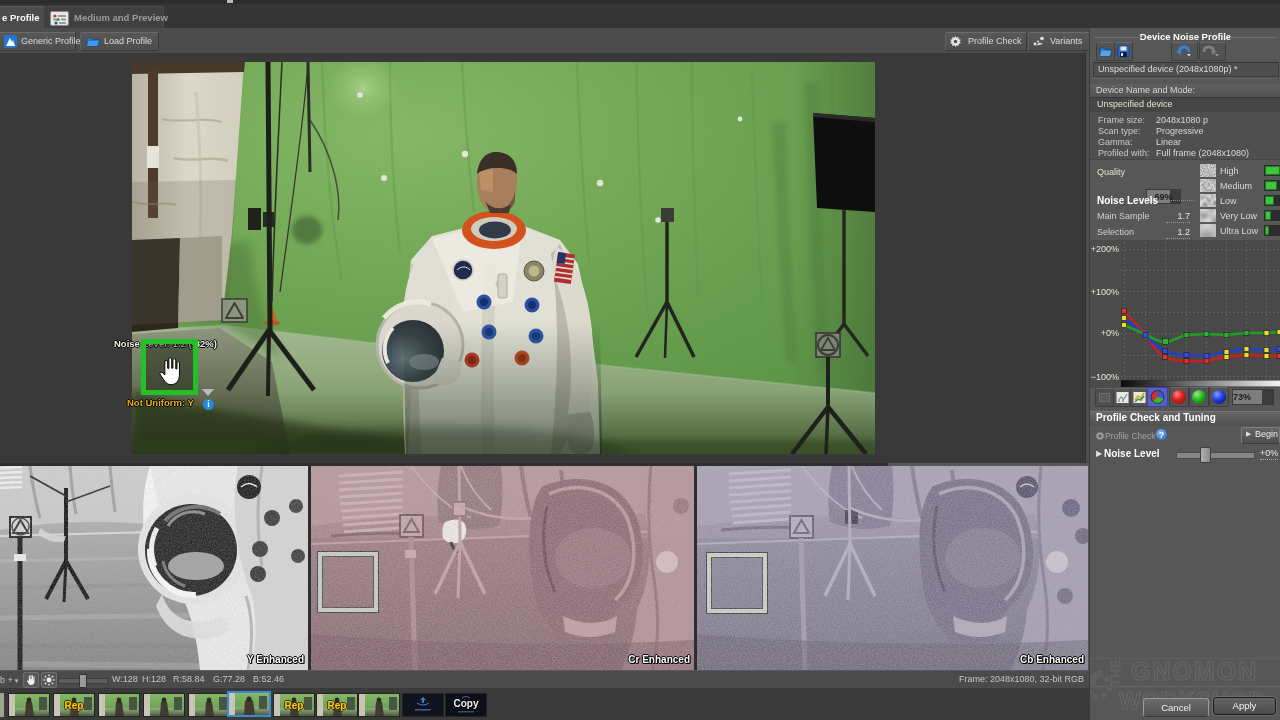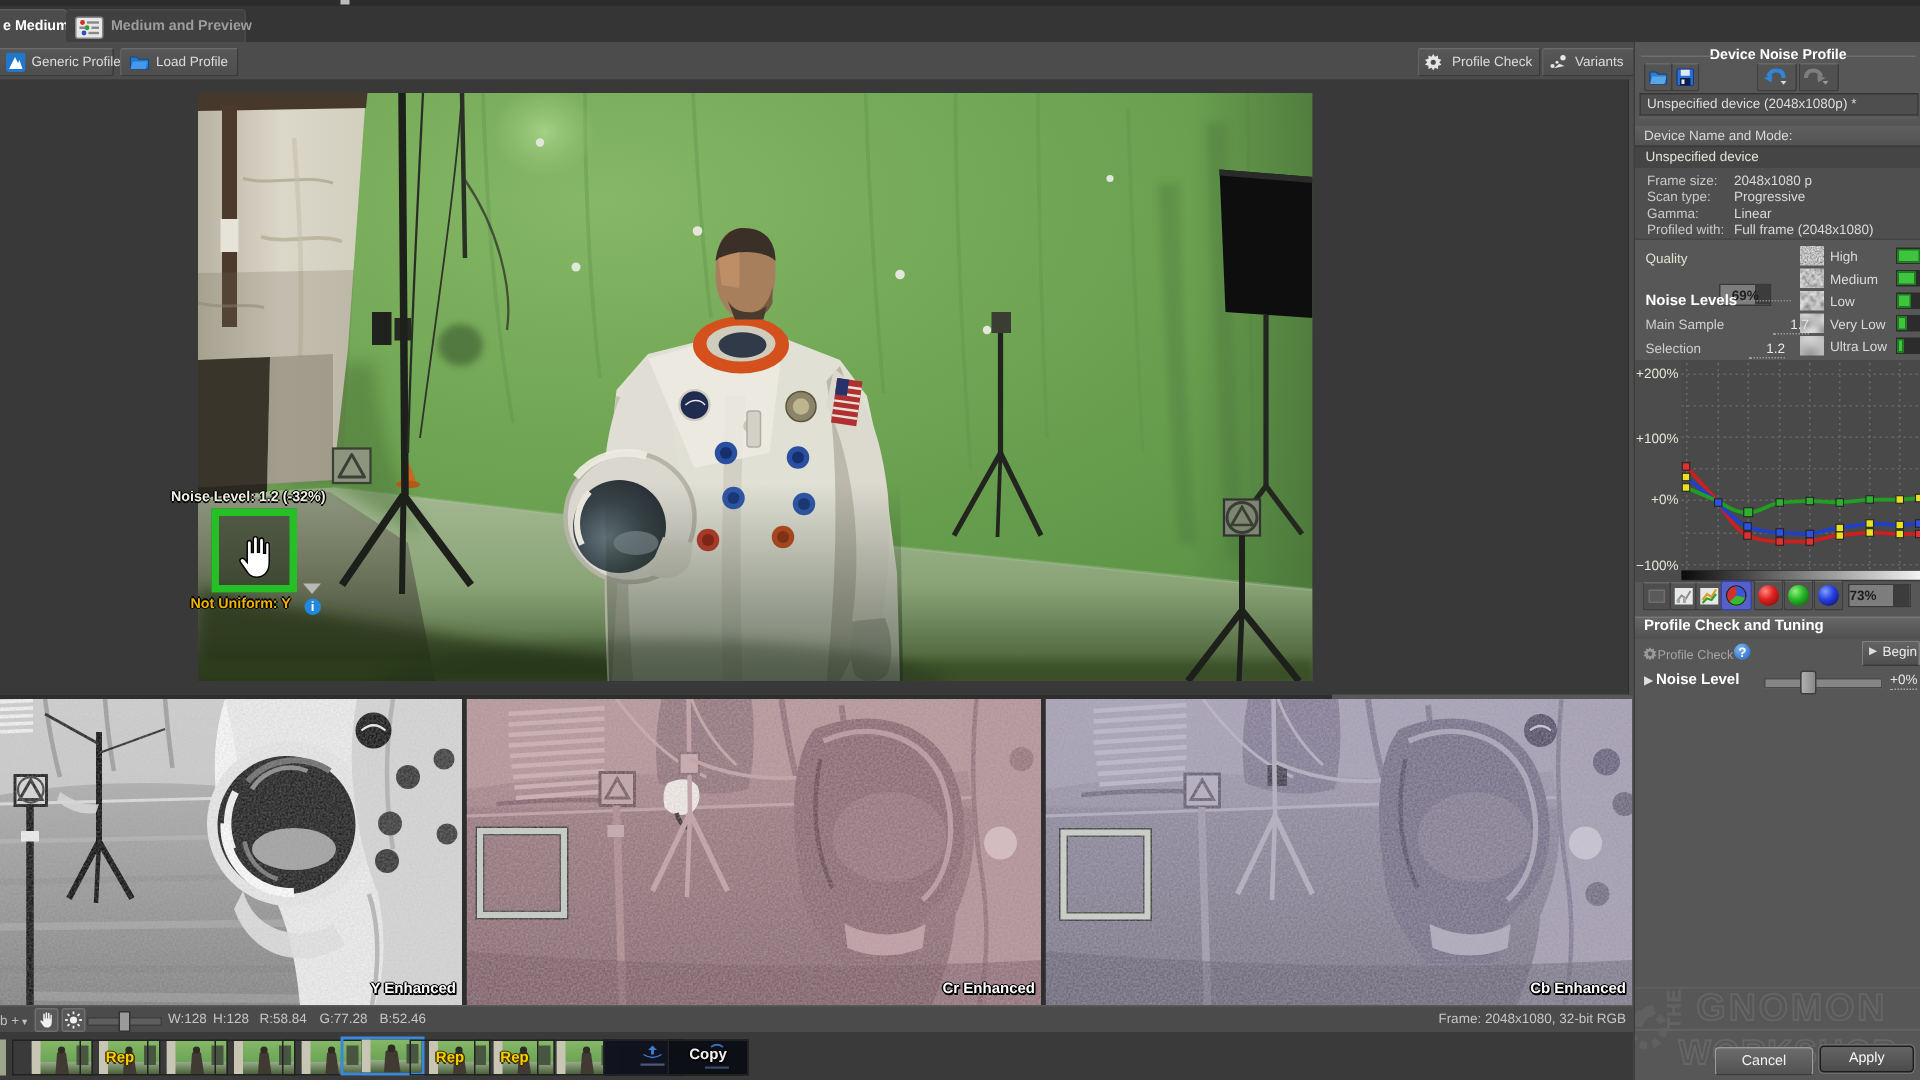--- a/index.html
+++ b/index.html
@@ -26,36 +26,36 @@
 #greenbox{position:absolute;left:141px;top:286px;width:47px;height:46px;border:5px solid #25c025;background:rgba(18,26,12,0.45);}
 #handcur{position:absolute;left:156px;top:302px;width:30px;height:33px;}
 
 #panels{left:0;top:463px;width:888px;height:207px;background:#2e2e2e;}
 .pan{position:absolute;top:3px;height:204px;overflow:hidden;}
 .panlabel{position:absolute;bottom:5px;right:4px;color:#fff;font-size:10px;font-weight:bold;text-shadow:-1px 0 #000,1px 0 #000,0 -1px #000,0 1px #000,1px 1px #000;}
 
 #statusbar{left:0;top:670px;width:1089px;height:18px;background:#4b4b4b;border-top:1px solid #5a5a5a;color:#c6c6c6;font-size:9px;}
 
 #filmstrip{left:0;top:688px;width:1089px;height:32px;background:#3a3a3a;}
-.thumb{position:absolute;top:5px;width:40px;height:22px;border:1px solid #222;padding-left:12px;}
+.thumb{position:absolute;top:5px;width:40px;height:22px;border:1px solid #222;}
 .rep{position:absolute;left:0;top:0;width:100%;height:100%;display:flex;align-items:center;justify-content:center;color:#f5d000;font-size:10px;font-weight:bold;text-shadow:-1px 0 #403000,1px 0 #403000,0 -1px #403000,0 1px #403000;}
 
 #rpanel{left:1089px;top:28px;width:191px;height:692px;background:#575757;border-left:1px solid #3c3c3c;color:#dddddd;font-size:9px;}
 .rp{position:absolute;}
 .sechead{font-weight:bold;color:#fff;font-size:10px;}
 .field{background:#4e4e4e;border:1px solid #3c3c3c;border-top-color:#343434;color:#ddd;}
 .ibtn{position:absolute;width:17px;height:17px;background:#545454;border:1px solid #3e3e3e;border-top-color:#686868;border-radius:2px;}
 </style></head>
 <body>
 <div id="app">
 
 <div id="tabbar" class="abs">
  <div class="topedge"></div>
  <div style="position:absolute;left:227px;top:0;width:6px;height:3px;background:#bbb;"></div>
- <div id="tab1" class="tab">e Medium</div>
+ <div id="tab1" class="tab">e Profile</div>
  <div id="tab2" class="tab">
    <div class="ticon"><svg width="17" height="13" viewBox="0 0 17 13">
      <circle cx="4" cy="3" r="1.6" fill="#d03020"></circle>
             <rect x="7" y="2.2" width="8" height="1.6" fill="#888"></rect>
      <circle cx="7" cy="6.5" r="1.6" fill="#30a030"></circle>
             <rect x="2" y="5.7" width="4" height="1.6" fill="#888"></rect>
             <rect x="10" y="5.7" width="5" height="1.6" fill="#888"></rect>
      <circle cx="5" cy="10" r="1.6" fill="#3050c0"></circle>
             <rect x="8" y="9.2" width="7" height="1.6" fill="#888"></rect>
    </svg></div>
@@ -300,21 +300,21 @@
               <circle cx="390" cy="296" r="4" fill="#903214"></circle>
     <circle cx="368" cy="222" r="4.5" fill="#c8c4b8"></circle>
    </g>
    <rect x="366" y="212" width="9" height="24" rx="2" fill="#d3d0c6" stroke="#b0ada2" stroke-width="1"></rect>
 
    <path d="M271 260 L 468 260 L 470 392 L 274 392 Z" fill="url(#suitShade)"></path>
   </g>
   <ellipse cx="310" cy="398" rx="190" ry="34" fill="#1f2c16" opacity="0.35" filter="url(#soft)"></ellipse>
  </svg>
  </div>
- <div class="ovtext" style="left:114px;top:273px;">Noise Level: 1.2 (-32%)</div>
+ <div class="ovtext" style="left:114px;top:285px;">Noise Level: 1.2 (-32%)</div>
  <div id="greenbox"></div>
  <div id="handcur"><svg width="30" height="33" viewBox="0 0 17 18">
 <path d="M5.0 8.4 L5.0 3.6 Q5.0 2.7 5.8 2.7 Q6.6 2.7 6.6 3.6 L6.6 7.2 L7.3 7.2 L7.3 2.1 Q7.3 1.2 8.1 1.2 Q8.9 1.2 8.9 2.1 L8.9 7.1 L9.6 7.1 L9.6 2.6 Q9.6 1.7 10.4 1.7 Q11.2 1.7 11.2 2.6 L11.2 7.5 L11.9 7.5 L11.9 4.2 Q11.9 3.4 12.6 3.4 Q13.3 3.4 13.3 4.2 L13.3 11.0 Q13.3 13.8 11.8 15.2 Q10.4 16.5 8.5 16.5 Q6.6 16.5 5.4 15.1 L2.5 11.0 Q1.9 10.1 2.6 9.6 Q3.3 9.1 4.0 9.8 L5.0 11.0 Z" fill="#ffffff" stroke="#000" stroke-width="0.55"></path>
         </svg></div>
  <div style="position:absolute;left:202px;top:336px;width:0;height:0;border-left:6px solid transparent;border-right:6px solid transparent;border-top:7px solid #b8b8b8;"></div>
  <div class="ovtext" style="left:127px;top:344px;color:#f0b400;">Not Uniform: Y</div>
  <div style="position:absolute;left:203px;top:346px;width:11px;height:11px;border-radius:50%;background:#2288dd;color:#fff;font-size:9px;font-weight:bold;text-align:center;line-height:11px;">i</div>
 </div>
 
 <div id="panels" class="abs">
@@ -769,21 +769,21 @@
  <div class="rp" style="left:174px;top:182px;width:17px;height:11px;background:#2c2c2c;">
         <div style="position:absolute;left:1px;top:1px;width:6px;height:9px;background:#3ec43e;border:1px solid #1e7a1e;box-sizing:border-box;"></div>
       </div>
  <div class="rp" style="left:174px;top:197px;width:17px;height:11px;background:#2c2c2c;">
         <div style="position:absolute;left:1px;top:1px;width:4px;height:9px;background:#3ec43e;border:1px solid #1e7a1e;box-sizing:border-box;"></div>
       </div>
 
  <div class="rp sechead" style="left:7px;top:167px;font-size:10px;">Noise Levels</div>
  <div class="rp" style="left:72px;top:172px;width:32px;height:1px;border-top:1px dotted #8a8a8a;"></div>
  <div class="rp" style="left:7px;top:183px;color:#cfcfcf;">Main Sample</div>
-      <div class="rp" style="left:92px;top:183px;width:24px;text-align:right;color:#e8e8e8;border-bottom:1px dotted #9a9a9a;padding-bottom:1px;">1.7</div>
+      <div class="rp" style="left:76px;top:183px;width:24px;text-align:right;color:#e8e8e8;border-bottom:1px dotted #9a9a9a;padding-bottom:1px;">1.7</div>
  <div class="rp" style="left:7px;top:199px;color:#cfcfcf;">Selection</div>
       <div class="rp" style="left:76px;top:199px;width:24px;text-align:right;color:#e8e8e8;border-bottom:1px dotted #9a9a9a;padding-bottom:1px;">1.2</div>
 
  <svg class="rp" style="left:0;top:212px;" width="191" height="148" viewBox="0 0 191 148">
   <rect width="191" height="148" fill="#4c4c4c"></rect>
   <rect x="31" y="0" width="160" height="140" fill="#494949"></rect>
   <g stroke="#686868" stroke-width="1" stroke-dasharray="1.5,2.5">
    <line x1="31" y1="9.5" x2="191" y2="9.5"></line>
           <line x1="31" y1="30.5" x2="191" y2="30.5"></line>
    <line x1="31" y1="51.5" x2="191" y2="51.5"></line>

